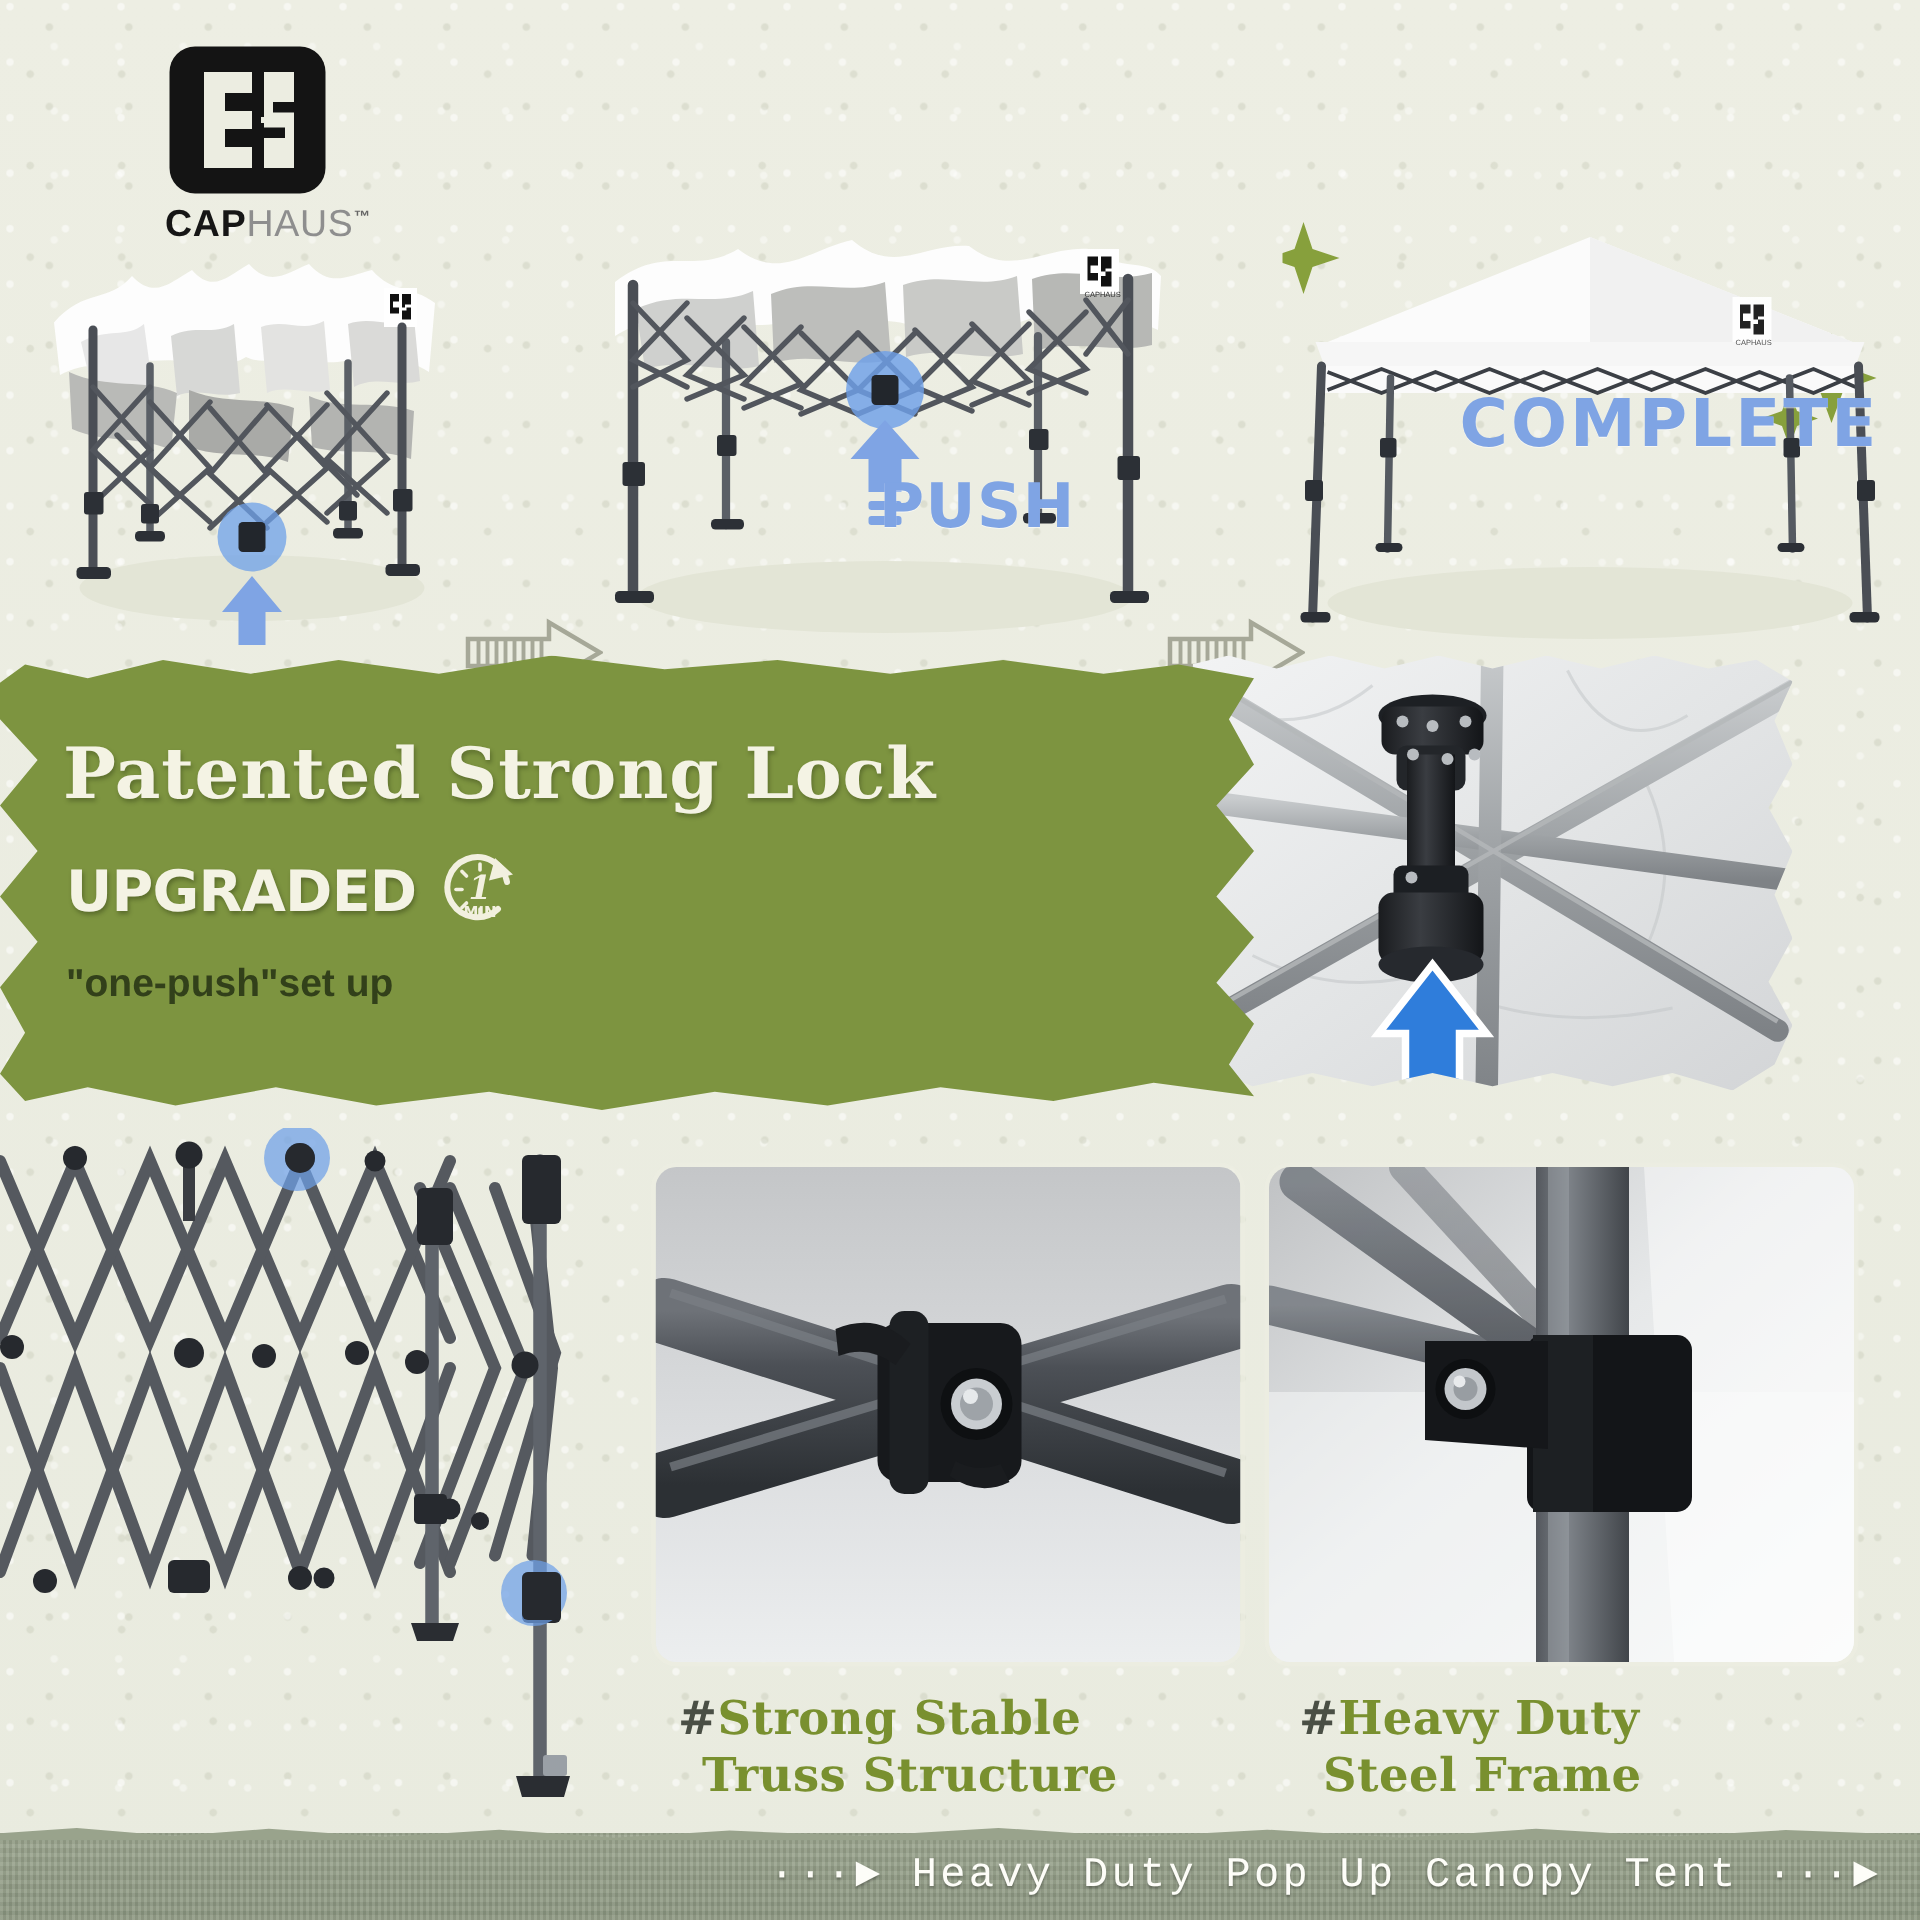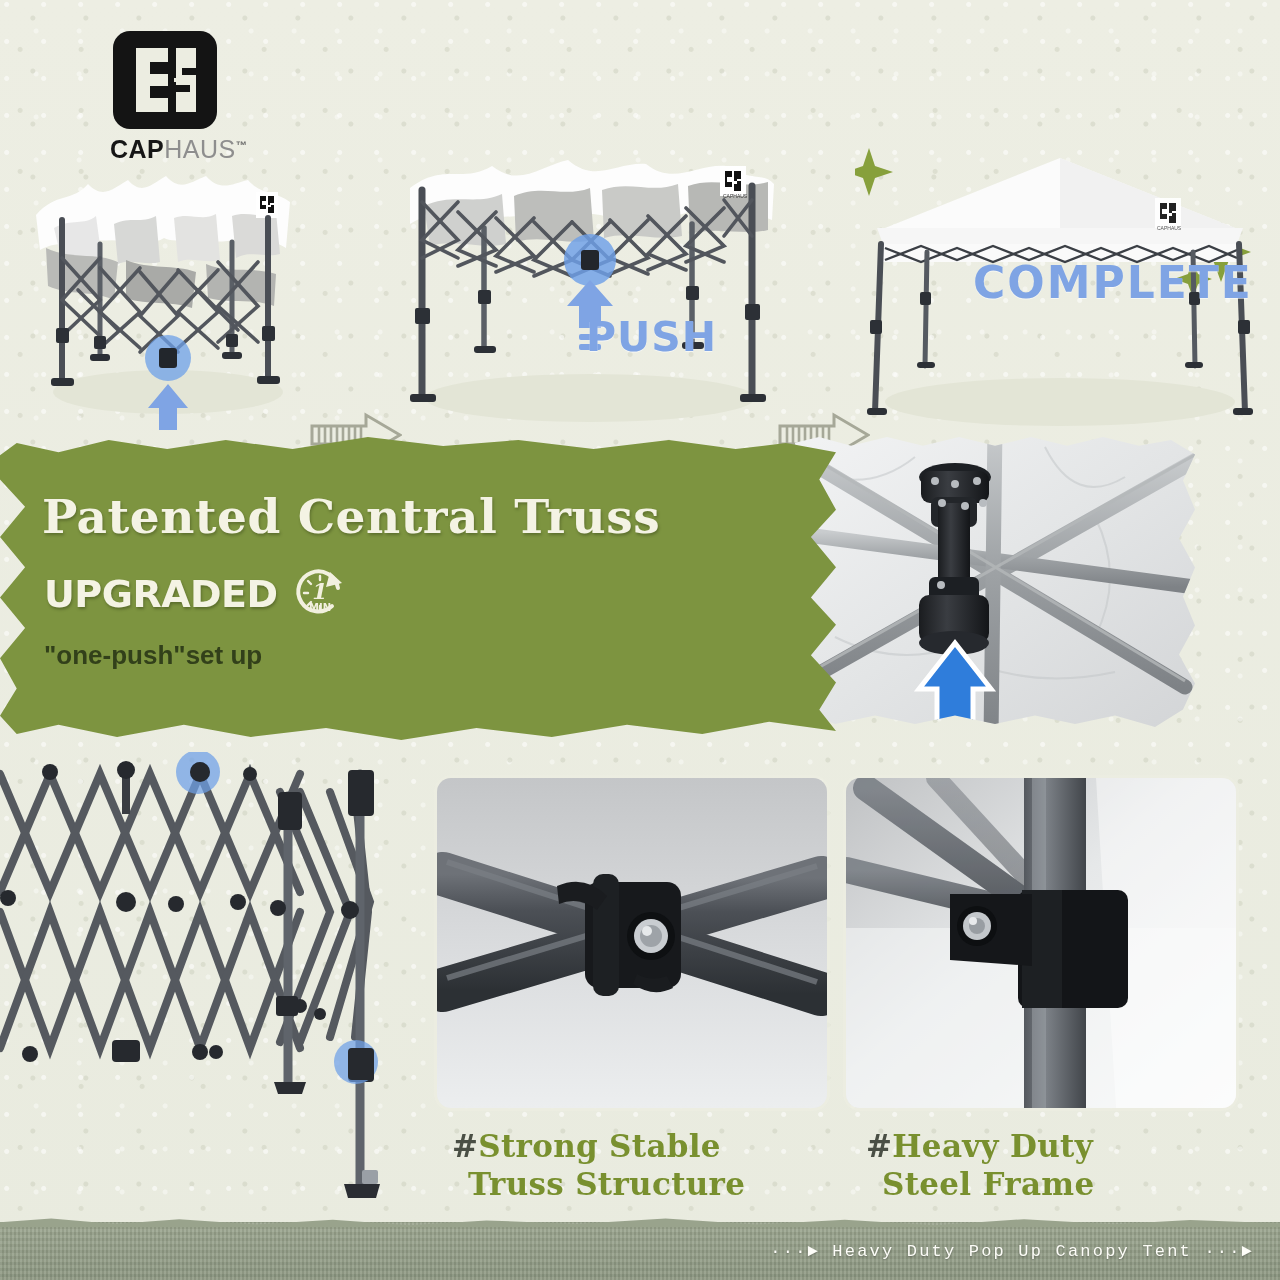--- a/index.html
+++ b/index.html
@@ -149,21 +149,21 @@
     background:#99a38c;
     -webkit-clip-path:polygon(0 60%,4% 30%,9% 75%,14% 35%,20% 80%,26% 40%,32% 85%,
       38% 45%,45% 75%,52% 30%,59% 80%,66% 40%,73% 85%,80% 35%,87% 78%,93% 42%,100% 70%,
       100% 100%,0 100%);
     clip-path:polygon(0 60%,4% 30%,9% 75%,14% 35%,20% 80%,26% 40%,32% 85%,
       38% 45%,45% 75%,52% 30%,59% 80%,66% 40%,73% 85%,80% 35%,87% 78%,93% 42%,100% 70%,
       100% 100%,0 100%);
   }
   .footer-text {
     position:absolute; right:26px; top:50%; transform:translateY(-50%);
-    font-family:"Liberation Mono", monospace; font-size:17px;
+    font-family:"Liberation Mono", monospace; font-size:28px;
     color:#fdfdf8; letter-spacing:2.2px; white-space:nowrap;
     text-shadow:0 1px 2px rgba(0,0,0,.3);
   }
 </style>
 </head>
 <body>
 
 <div id="page">
 
   <div class="logo-wrap">
@@ -453,21 +453,21 @@
         <circle cx="146" cy="148" r="4"></circle>
       </g>
 
       <g>
         <path d="M160 206 L196 252 L178 252 L178 292 L142 292 L142 252 L124 252 Z" fill="#2f7ddb" stroke="#ffffff" stroke-width="5"></path>
       </g>
     </svg>
   </div>
 
   <div class="banner">
-    <div class="banner-title">Patented Central Truss</div>
+    <div class="banner-title">Patented Strong Lock</div>
 
     <div class="line2">
       <span class="l2word">UPGRADED</span>
 
       <svg class="clock" viewBox="0 0 56 56">
         <path d="M46 22 A20 20 0 1 0 40 40" fill="none" stroke="#f2f0df" stroke-width="4" stroke-linecap="round"></path>
         <path d="M38 6 L50 17 L34 21 Z" fill="#f2f0df"></path>
         <g stroke="#f2f0df" stroke-width="2.4" stroke-linecap="round">
           <path d="M28 10 V14"></path>
             <path d="M12 27 H16"></path>

